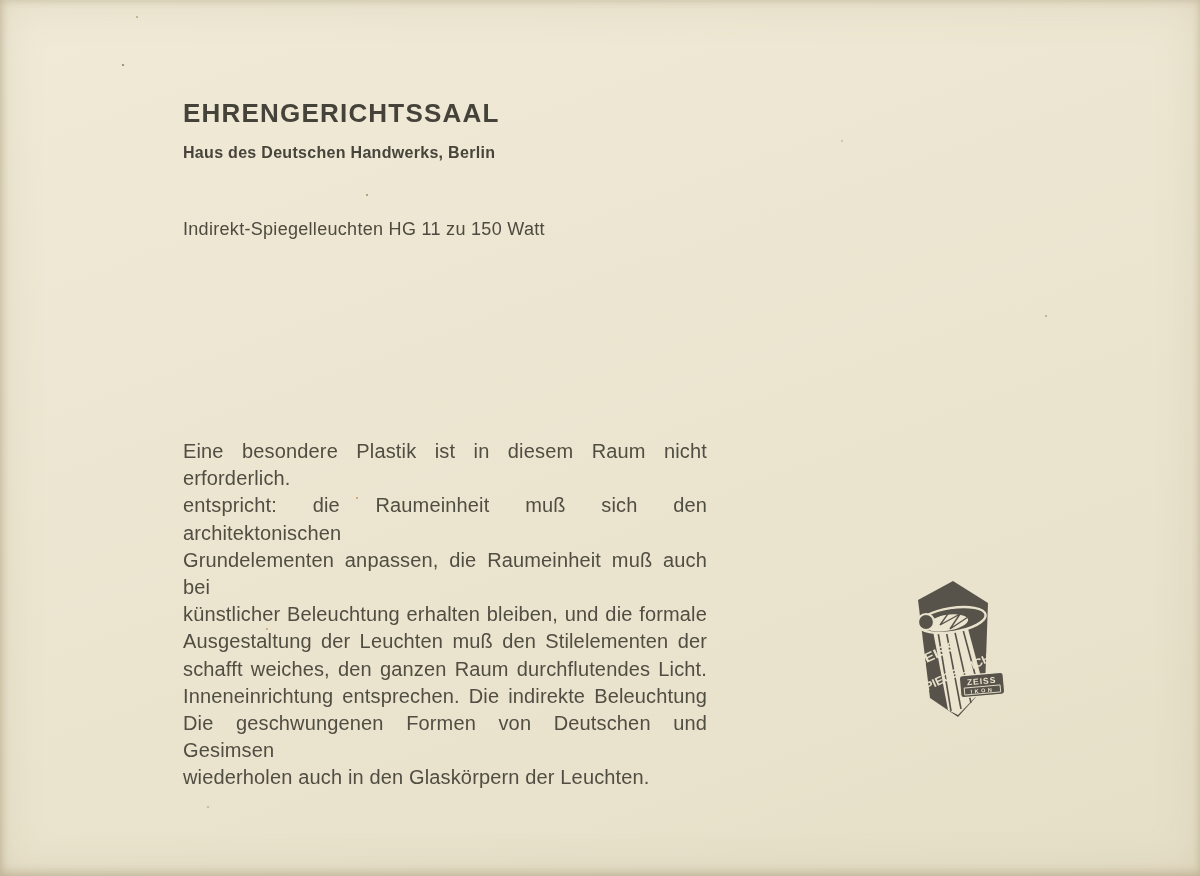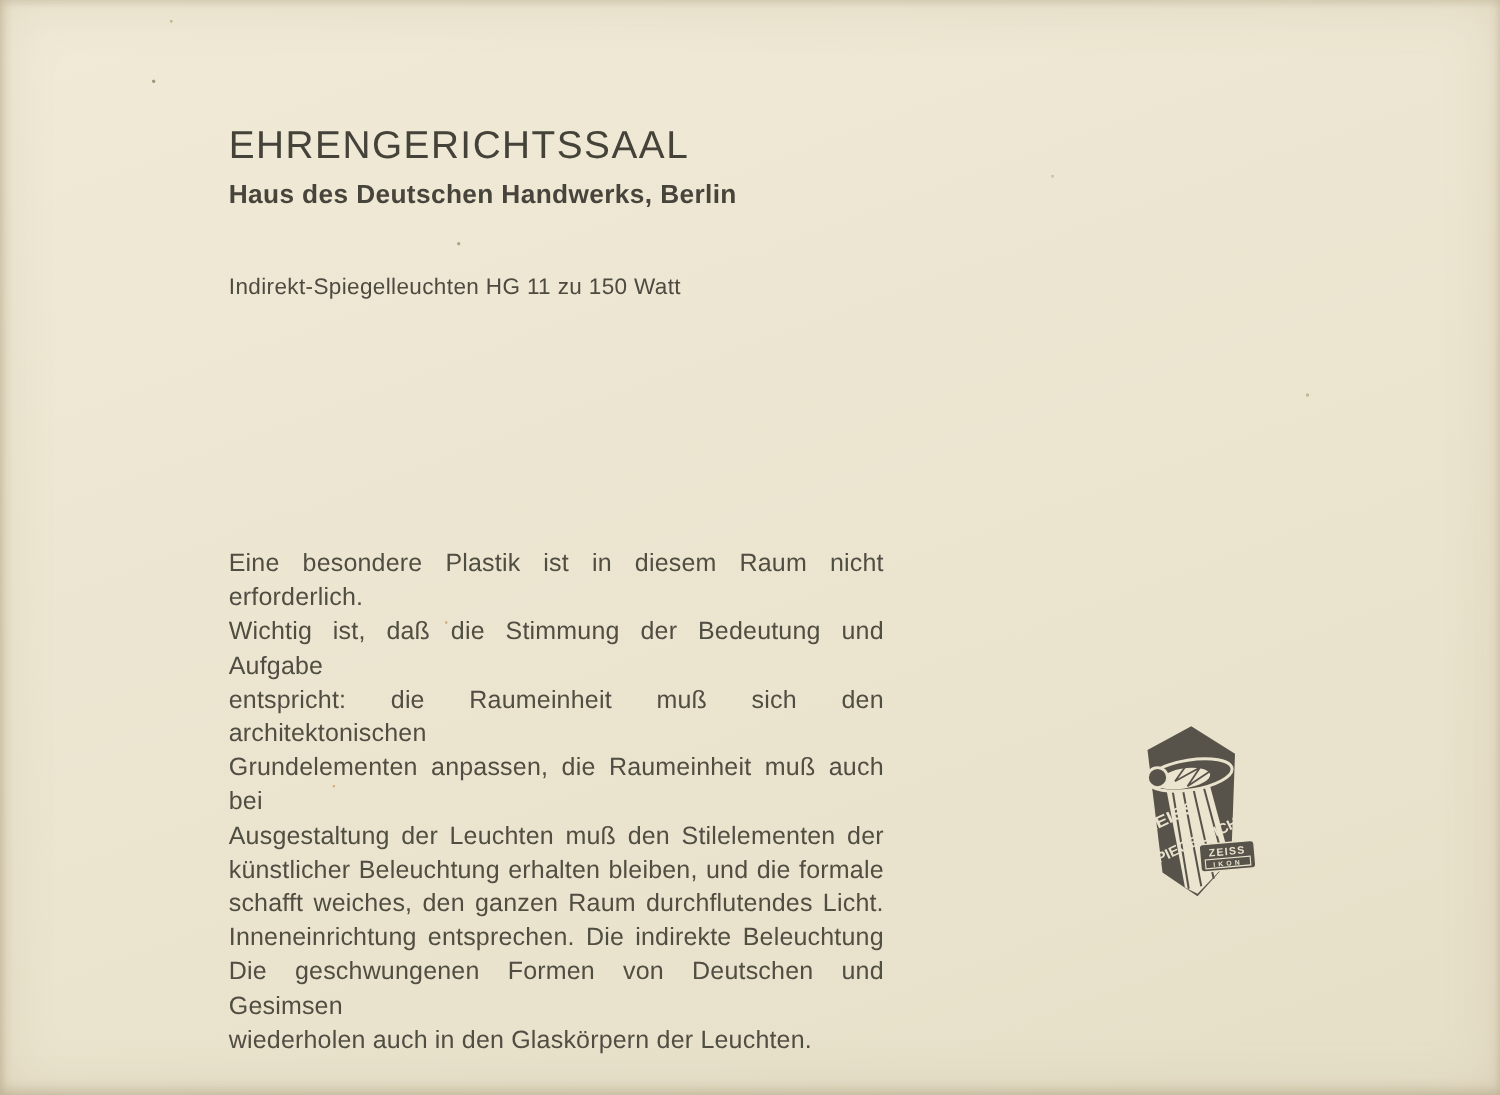--- a/index.html
+++ b/index.html
@@ -28,31 +28,31 @@
       inset 0 0 46px rgba(150,130,85,0.16),
       inset 0 -5px 9px rgba(125,105,65,0.2),
       inset 4px 0 8px rgba(130,112,70,0.1),
       inset 0 3px 6px rgba(130,112,70,0.1);
   }
 
   .heading-title {
     position: absolute;
     left: 183px;
     top: 98px;
-    font-size: 31px;
-    font-weight: normal;
+    font-size: 26px;
+    font-weight: bold;
     letter-spacing: 1.2px;
     color: #454339;
     white-space: nowrap;
   }
   .heading-location {
     position: absolute;
     left: 183px;
     top: 144px;
-    font-size: 21px;
+    font-size: 16px;
     font-weight: bold;
     letter-spacing: 0.3px;
     color: #47443b;
     white-space: nowrap;
   }
   .heading-fixture {
     position: absolute;
     left: 183px;
     top: 171px;
     font-size: 18px;
@@ -95,25 +95,24 @@
 <div class="page">
 
   <div class="heading-title">EHRENGERICHTSSAAL</div>
 
   <div class="heading-location">Haus des Deutschen Handwerks, Berlin</div>
 
   <div class="heading-fixture">Indirekt-Spiegelleuchten HG 11 zu 150 Watt</div>
 
   <div class="body-text">
       <div class="body-line">Eine besondere Plastik ist in diesem Raum nicht erforderlich.</div>
-      <div class="body-line">Wichtig ist, daß die Stimmung der Bedeutung und Aufgabe</div>
       <div class="body-line">entspricht: die Raumeinheit muß sich den architektonischen</div>
       <div class="body-line">Grundelementen anpassen, die Raumeinheit muß auch bei</div>
+      <div class="body-line">künstlicher Beleuchtung erhalten bleiben, und die formale</div>
       <div class="body-line">Ausgestaltung der Leuchten muß den Stilelementen der</div>
-      <div class="body-line">künstlicher Beleuchtung erhalten bleiben, und die formale</div>
       <div class="body-line">schafft weiches, den ganzen Raum durchflutendes Licht.</div>
       <div class="body-line">Inneneinrichtung entsprechen. Die indirekte Beleuchtung</div>
       <div class="body-line">Die geschwungenen Formen von Deutschen und Gesimsen</div>
       <div class="body-line">wiederholen auch in den Glaskörpern der Leuchten.</div>
     </div>
 
   <div class="logo">
     <svg viewBox="0 0 110 150" width="110" height="150">
 
       <polygon points="53,6 88,28 85,112 58,142 30,123 18,25" fill="#57534a"></polygon>

